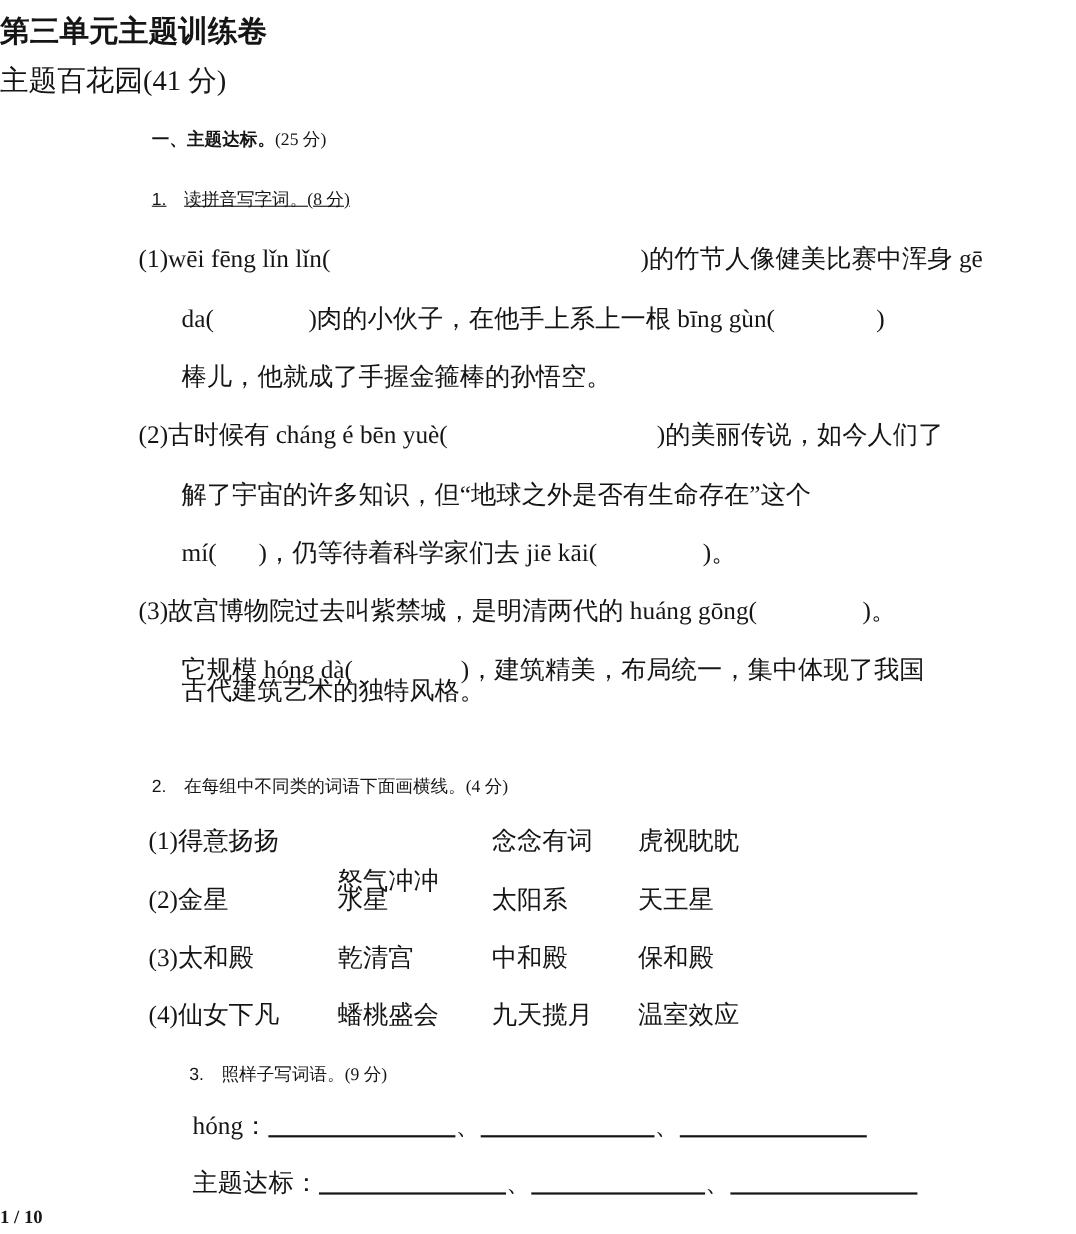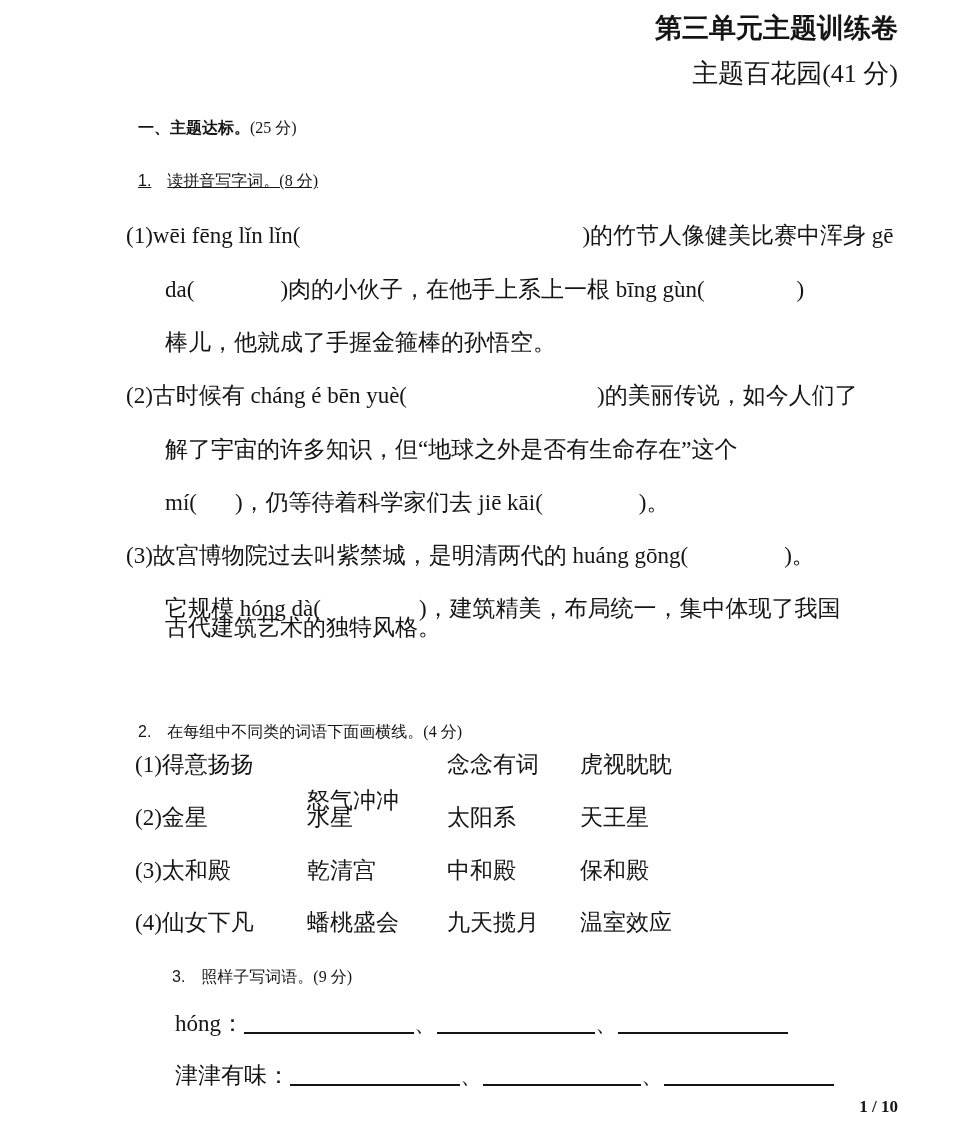--- a/index.html
+++ b/index.html
@@ -25,21 +25,21 @@
   .title {
     font-size: 27px;
     font-weight: bold;
     font-family: "Liberation Sans", "DejaVu Sans", sans-serif;
   }
   .subtitle { font-size: 26px; }
   .footer   { font-size: 17px; font-weight: bold; }
   .center {
     left: 0;
     width: 898px;
-    text-align: right;
+    text-align: left;
   }
   .seg { white-space: pre; }
   .hei {
     font-weight: bold;
     font-family: "Liberation Sans", "DejaVu Sans", sans-serif;
   }
   .num { font-family: "Liberation Sans", "DejaVu Sans", sans-serif; }
   .gap {
     display: inline-block;
     height: 20px;
@@ -68,23 +68,23 @@
     <div class="line stem" style="top: 166px; left: 138px; text-decoration: underline;"><span class="seg num">1.</span><span class="gap" style="width: 16px;"></span><span class="seg">读拼音写字词。(8 分)</span></div>
     <div class="line body" style="top: 223px; left: 126px;"><span class="seg">(1)wēi fēng lǐn lǐn(</span><span class="gap" style="width: 282px;"></span><span class="seg">)的竹节人像健美比赛中浑身 gē</span></div>
     <div class="line body" style="top: 277px; left: 165px;"><span class="seg">da(</span><span class="gap" style="width: 86px;"></span><span class="seg">)肉的小伙子，在他手上系上一根 bīng gùn(</span><span class="gap" style="width: 92px;"></span><span class="seg">)</span></div>
     <div class="line body" style="top: 330px; left: 165px;"><span class="seg">棒儿，他就成了手握金箍棒的孙悟空。</span></div>
     <div class="line body" style="top: 383px; left: 126px;"><span class="seg">(2)古时候有 cháng é bēn yuè(</span><span class="gap" style="width: 190px;"></span><span class="seg">)的美丽传说，如今人们了</span></div>
     <div class="line body" style="top: 437px; left: 165px;"><span class="seg">解了宇宙的许多知识，但“地球之外是否有生命存在”这个</span></div>
     <div class="line body" style="top: 490px; left: 165px;"><span class="seg">mí(</span><span class="gap" style="width: 38px;"></span><span class="seg">)，仍等待着科学家们去 jiē kāi(</span><span class="gap" style="width: 96px;"></span><span class="seg">)。</span></div>
     <div class="line body" style="top: 543px; left: 126px;"><span class="seg">(3)故宫博物院过去叫紫禁城，是明清两代的 huáng gōng(</span><span class="gap" style="width: 96px;"></span><span class="seg">)。</span></div>
     <div class="line body" style="top: 596px; left: 165px;"><span class="seg">它规模 hóng dà(</span><span class="gap" style="width: 98px;"></span><span class="seg">)，建筑精美，布局统一，集中体现了我国</span></div>
     <div class="line body" style="top: 615px; left: 165px;"><span class="seg">古代建筑艺术的独特风格。</span></div>
-    <div class="line stem" style="top: 700px; left: 138px; margin-top: 17px;"><span class="seg num">2.</span><span class="gap" style="width: 16px;"></span><span class="seg">在每组中不同类的词语下面画横线。(4 分)</span></div>
+    <div class="line stem" style="top: 700px; left: 138px;"><span class="seg num">2.</span><span class="gap" style="width: 16px;"></span><span class="seg">在每组中不同类的词语下面画横线。(4 分)</span></div>
     <div class="line body" style="top: 752px; left: 135px;"><span class="seg">(1)得意扬扬</span><span class="seg cell" style="left: 172px; margin-top: 36px;">怒气冲冲</span><span class="seg cell" style="left: 312px;">念念有词</span><span class="seg cell" style="left: 445px;">虎视眈眈</span></div>
     <div class="line body" style="top: 805px; left: 135px;"><span class="seg">(2)金星</span><span class="seg cell" style="left: 172px;">水星</span><span class="seg cell" style="left: 312px;">太阳系</span><span class="seg cell" style="left: 445px;">天王星</span></div>
     <div class="line body" style="top: 858px; left: 135px;"><span class="seg">(3)太和殿</span><span class="seg cell" style="left: 172px;">乾清宫</span><span class="seg cell" style="left: 312px;">中和殿</span><span class="seg cell" style="left: 445px;">保和殿</span></div>
     <div class="line body" style="top: 910px; left: 135px;"><span class="seg">(4)仙女下凡</span><span class="seg cell" style="left: 172px;">蟠桃盛会</span><span class="seg cell" style="left: 312px;">九天揽月</span><span class="seg cell" style="left: 445px;">温室效应</span></div>
     <div class="line stem" style="top: 962px; left: 138px; margin-left: 34px;"><span class="seg num">3.</span><span class="gap" style="width: 16px;"></span><span class="seg">照样子写词语。(9 分)</span></div>
     <div class="line body" style="top: 1010px; left: 175px;"><span class="seg">hóng：</span><span class="blank" style="width: 170px;"></span><span class="seg">、</span><span class="blank" style="width: 158px;"></span><span class="seg">、</span><span class="blank" style="width: 170px;"></span></div>
-    <div class="line body" style="top: 1062px; left: 175px;"><span class="seg">津津有味：</span><span class="blank" style="width: 170px;"></span><span class="seg">、</span><span class="blank" style="width: 158px;"></span><span class="seg">、</span><span class="blank" style="width: 170px;"></span></div>
+    <div class="line body" style="top: 1062px; left: 175px;"><span class="seg">主题达标：</span><span class="blank" style="width: 170px;"></span><span class="seg">、</span><span class="blank" style="width: 158px;"></span><span class="seg">、</span><span class="blank" style="width: 170px;"></span></div>
   </div>
 
 <div class="line footer center" style="top:1097px">1 / 10</div>
 
 </body></html>

